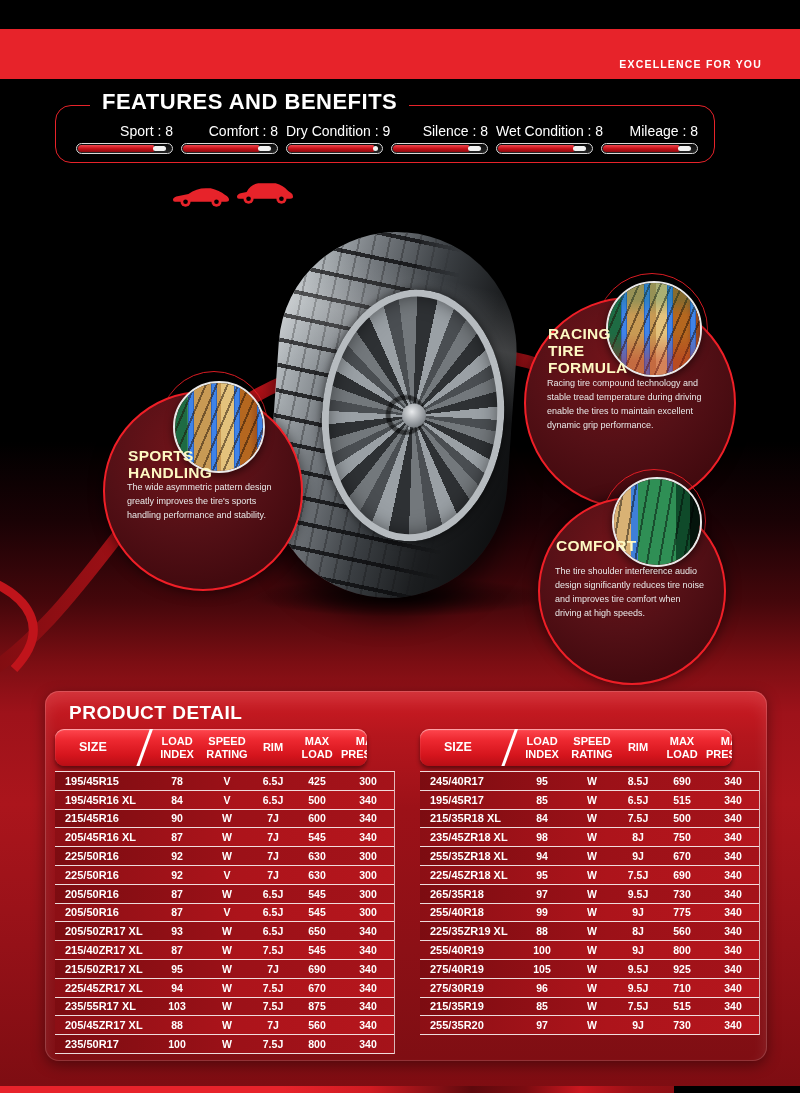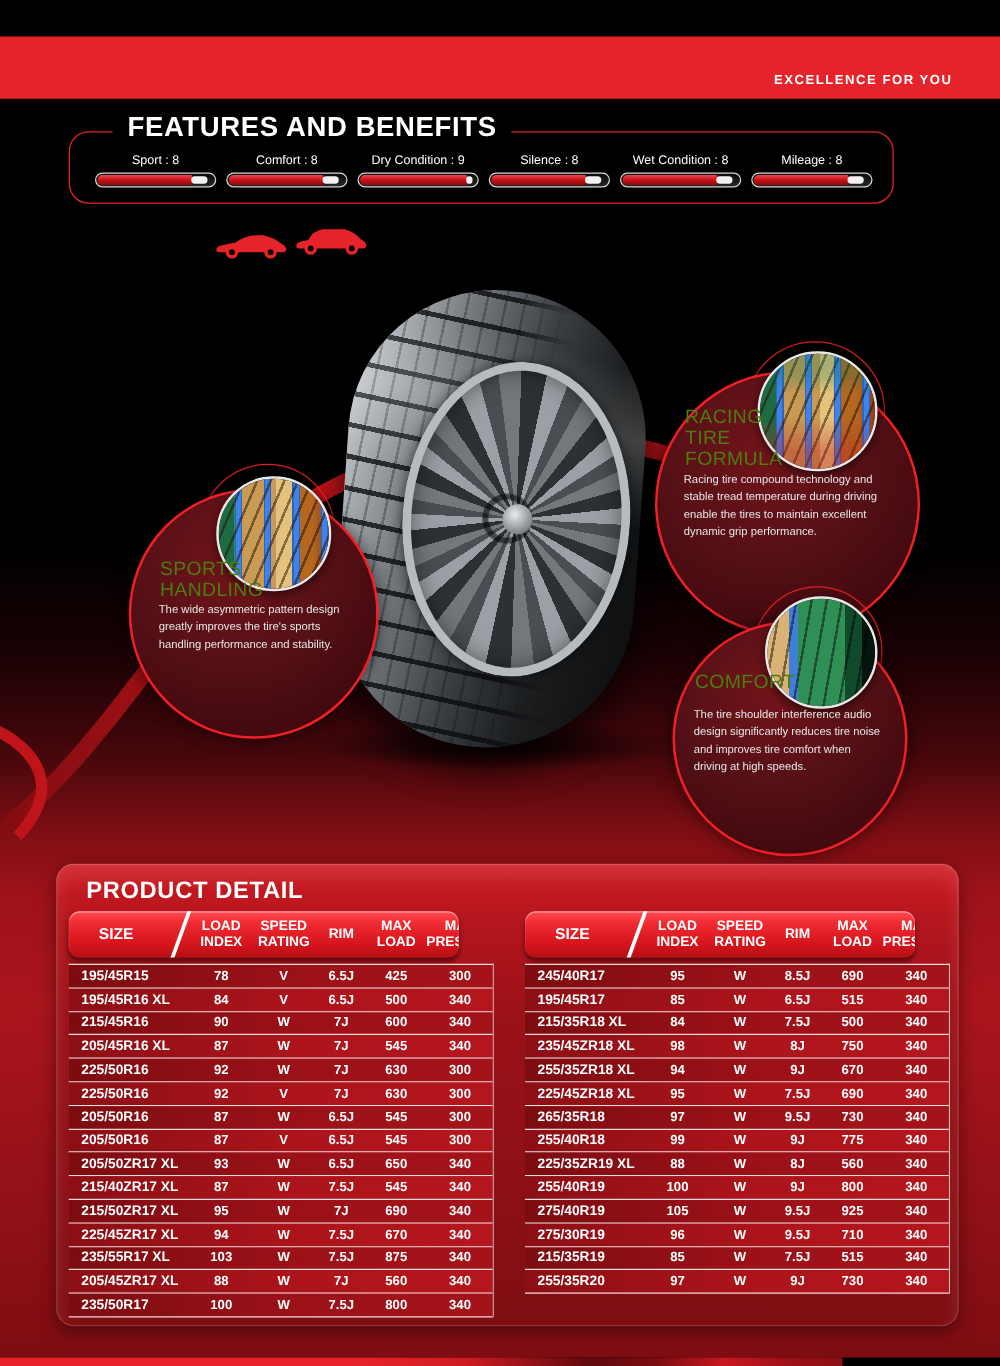--- a/index.html
+++ b/index.html
@@ -12,21 +12,21 @@
   .tagline { position:absolute; right:38px; top:29px; color:#fff; font-size:10.5px; letter-spacing:1.2px; font-weight:600; }
   .main-bg { position:absolute; left:0; top:50px; width:800px; height:1007px;
     background:linear-gradient(180deg,#000 0%,#000 36%,#1a0205 44%,#45070b 52%,#7c0e13 58%,#9e121a 63%,#ab151c 72%,#951118 86%,#7e0d12 100%); }
   .swoosh { position:absolute; left:0; top:0; z-index:1; }
 
   
   .features-title { position:absolute; left:90px; top:60px; z-index:7; color:#fff; font-size:22px; font-weight:bold; letter-spacing:.5px; background:#000; padding:0 12px; }
   .features-box { position:absolute; left:55px; top:76px; width:660px; height:58px; border:1.5px solid #e7232a; border-radius:16px; z-index:5; }
   .ratings { position:absolute; left:20px; right:16px; top:17px; bottom:8px; display:flex; justify-content:space-between; }
   .rating { width:97px; display:flex; flex-direction:column; gap:4px; }
-  .rating-label { font-size:10px; color:#fff; text-align:center; white-space:nowrap; }
+  .rating-label { font-size:14px; color:#fff; text-align:right; white-space:nowrap; }
   .bar { position:relative; height:12px; border:1px solid #d9d9d9; border-radius:7px; background:linear-gradient(180deg,#0a0a0a,#262626); overflow:hidden; }
   .bar-fill { position:absolute; left:1px; top:1px; bottom:1px; border-radius:6px 2px 2px 6px;
     background:linear-gradient(180deg,#f0454d 0%,#c20f16 55%,#8e0a0f 100%); }
   .bar-rest { position:absolute; top:2px; bottom:2px; background:#f2f2f2; border-radius:3px; }
 
   
   .badge { position:absolute; left:68px; top:140px; z-index:5; width:96px; height:54px; }
   .badge-text { position:absolute; left:12px; top:10px; width:84px; color:#e7232a; font-weight:bold; font-size:10.5px; line-height:1.25; letter-spacing:.4px; }
   .car { position:absolute; z-index:5; }
   .car-1 { left:172px; top:152px; }
@@ -76,21 +76,21 @@
     background:
       repeating-linear-gradient(113deg, rgba(30,15,5,0) 0 8px, rgba(30,15,5,.5) 8px 10px),
       repeating-linear-gradient(90deg, rgba(0,0,0,0) 0 13px, #2b66c4 13px 14px, #3f83e8 14px 18px, #2b66c4 18px 19px, rgba(0,0,0,0) 19px 23px),
       linear-gradient(90deg,#1e6b43 0 14%,#3a8a58 14% 20%,#c89a54 20% 52%,#e3c27c 52% 68%,#b5671f 68% 85%,#8c3f1a 100%); }
   .tread-a.hot::after { content:""; position:absolute; inset:0;
     background:linear-gradient(180deg, rgba(0,120,90,.25) 0 18%, rgba(0,0,0,0) 35% 55%, rgba(190,35,35,.4) 85% 100%); }
   .tread-c { position:absolute; inset:0;
     background:
       repeating-linear-gradient(100deg, rgba(0,0,0,0) 0 10px, rgba(0,0,0,.45) 10px 12px),
       linear-gradient(90deg,#d9b274 0 20%,#3f7fd8 20% 28%,#2f8f55 28% 72%,#0f4a2a 72% 88%,#05140c 88% 100%); }
-  .callout-title { position:absolute; z-index:5; color:#4d7c0f; font-weight:normal; font-size:15.5px; line-height:1.1; letter-spacing:.3px; }
+  .callout-title { position:absolute; z-index:5; color:#fef9c3; font-weight:bold; font-size:15.5px; line-height:1.1; letter-spacing:.3px; }
   .ct-sports  { left:128px; top:418px; width:120px; }
   .ct-racing  { left:548px; top:296px; width:100px; }
   .ct-comfort { left:556px; top:508px; width:130px; }
   .callout-body { position:absolute; z-index:5; color:#e8e8e8; font-size:9px; line-height:1.55; }
   .cb-sports  { left:127px; top:452px; width:160px; }
   .cb-racing  { left:547px; top:348px; width:162px; }
   .cb-comfort { left:555px; top:536px; width:152px; }
 
   
   .panel { position:absolute; left:45px; top:662px; width:722px; height:370px; border-radius:14px; z-index:5;

